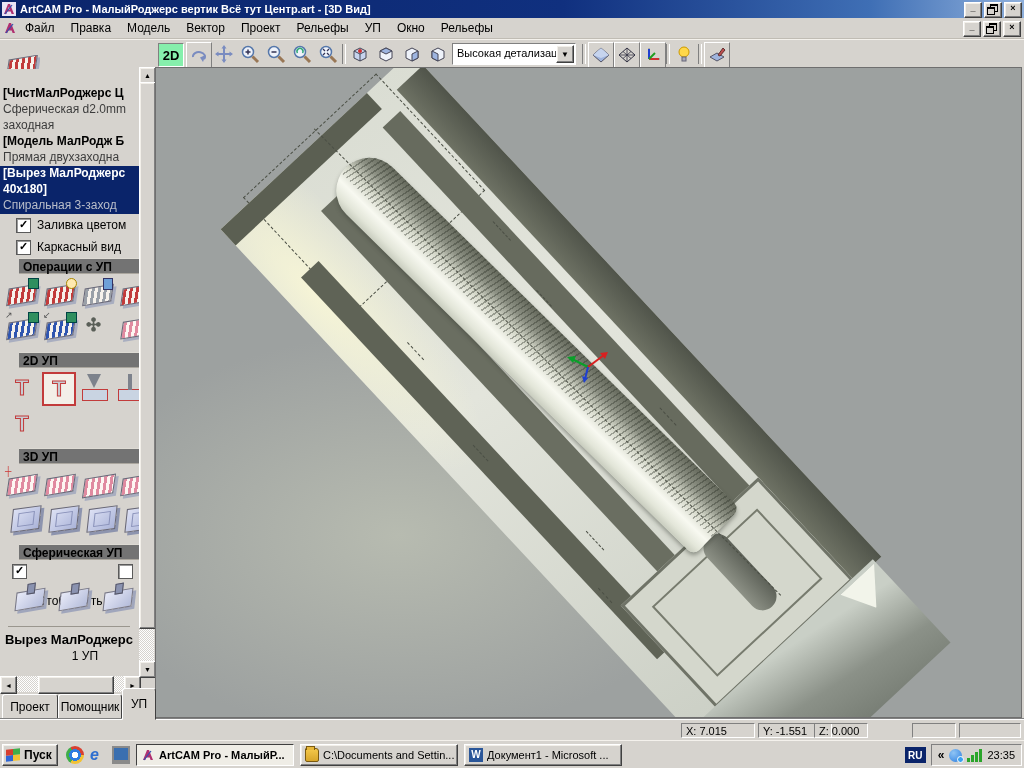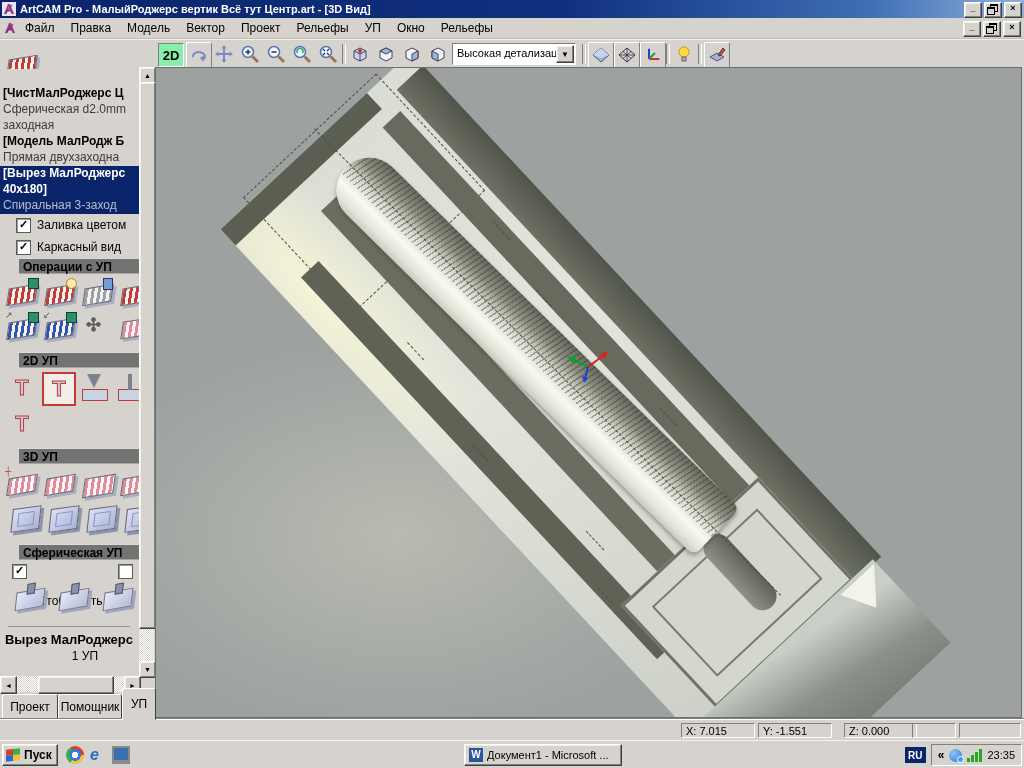--- a/index.html
+++ b/index.html
@@ -523,34 +523,45 @@
     <path d="M24 19 L40 7" stroke="#d82020" stroke-width="2" fill="none"></path>
     <path d="M44 4 L36 5 L41 11 Z" fill="#d82020"></path>
     <path d="M24 19 L21 31" stroke="#2040d0" stroke-width="2" fill="none"></path>
     <path d="M20 35 L18 28 L24 30 Z" fill="#2040d0"></path>
   </svg>
 </div>
 
 <div class="abs statusbar">
   <span class="sfield" style="left:681px;width:74px">X: 7.015</span>
   <span class="sfield" style="left:758px;width:74px">Y: -1.551</span>
-  <span class="sfield" style="left:844px;width:73px">Z: 0.000</span>
+  <span class="sfield" style="left:814px;width:54px">Z: 0.000</span>
   <span class="sfield" style="left:912px;width:44px"></span>
   <span class="sfield" style="left:959px;width:62px"></span>
 </div>
 
 <div class="abs taskbar">
   <span class="startbtn r2">
     <span class="flag"></span>
     <span>Пуск</span>
   </span>
   <span class="ql chrome" style="left:66px"></span>
   <span class="ql iee" style="left:90px">e</span>
   <span class="ql mon" style="left:112px"></span>
 
+  <span class="taskbtn r2 active" style="left:136px">
+    <svg class="ticon" viewBox="0 0 14 14">
+      <path d="M2 12 L6 2 L8 2 L12 12 L9.6 12 L8.7 9.4 L5.3 9.4 L4.4 12 Z" fill="#b03070"></path>
+      <path d="M3 12 L10 3" stroke="#3050b0" stroke-width="1.2" fill="none"></path>
+    </svg>
+    <span>ArtCAM Pro - МалыйР...</span>
+  </span>
+  <span class="taskbtn r2" style="left:300px">
+    <span class="ticon folder"></span>
+    <span>C:\Documents and Settin...</span>
+  </span>
   <span class="taskbtn r2" style="left:464px">
     <span class="ticon wordic">W</span>
     <span>Документ1 - Microsoft ...</span>
   </span>
 
   <span class="tray">
     <span class="lang">RU</span>
     <span class="traybox">
       <span class="chev">«</span>
       <span class="msgr"></span>

